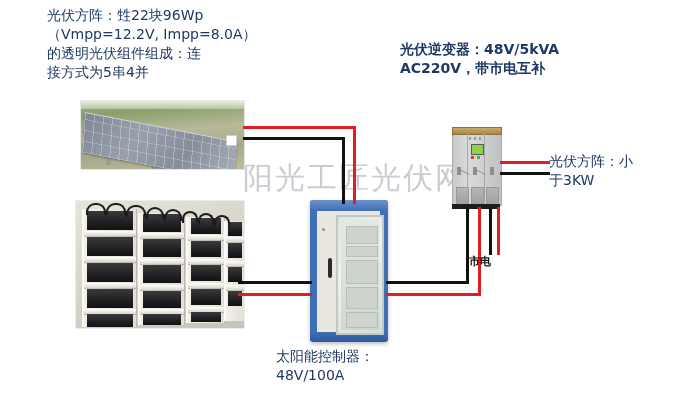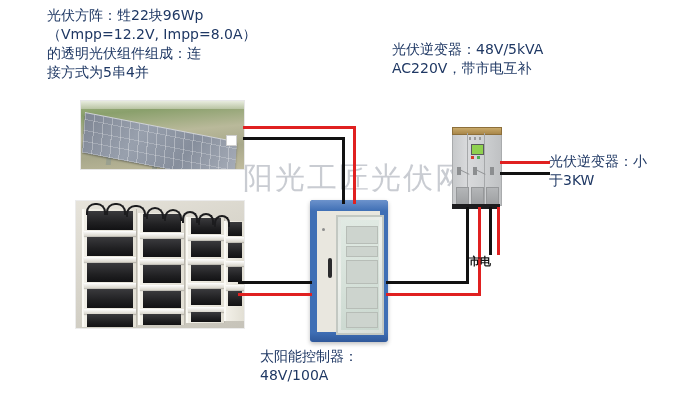--- a/index.html
+++ b/index.html
@@ -5,24 +5,24 @@
   html,body{margin:0;padding:0;background:#ffffff;}
   body{width:674px;height:417px;position:relative;overflow:hidden;
        font-family:"DejaVu Sans","Liberation Sans",sans-serif;}
   .stage{position:absolute;left:0;top:0;width:674px;height:417px;background:#fff;}
 
   
   .lbl{position:absolute;color:#1f3864;font-size:14px;line-height:19px;white-space:pre;}
   .lbl-black{position:absolute;color:#111;font-size:11px;line-height:13px;font-weight:bold;white-space:pre;}
 
   #pv-label{left:47px;top:6px;}
-  #inv-label{left:392px;top:40px;}
+  #inv-label{left:400px;top:40px;font-weight:bold;}
   #load-label{left:549px;top:152px;}
   #bat-label{left:18px;top:341px;}
-  #ctrl-label{left:260px;top:347px;}
+  #ctrl-label{left:276px;top:347px;}
   #grid-label{left:469px;top:255px;}
 
   
   #watermark{position:absolute;left:243px;top:158px;font-size:30px;letter-spacing:2px;
     color:#c9ccd2;white-space:nowrap;font-family:"DejaVu Sans","Liberation Sans",sans-serif;}
 
   
   .photo{position:absolute;overflow:hidden;}
 
   
@@ -256,19 +256,19 @@
 
   <div class="w wh red" style="left:500px;top:161px;width:50px;"></div>
   <div class="w wh blk" style="left:500px;top:172px;width:50px;"></div>
 
   <div class="lbl" id="pv-label">光伏方阵：甡22块96Wp
 （Vmpp=12.2V, Impp=8.0A）
 的透明光伏组件组成：连
 接方式为5串4并</div>
   <div class="lbl" id="inv-label">光伏逆变器：48V/5kVA
 AC220V，带市电互补</div>
-  <div class="lbl" id="load-label">光伏逆变器：小
+  <div class="lbl" id="load-label">光伏方阵：小
 于3KW</div>
   <div class="lbl" id="ctrl-label">太阳能控制器：
 48V/100A</div>
   <div class="lbl-black" id="grid-label">市电</div>
 
 </div>
 
 </body></html>

